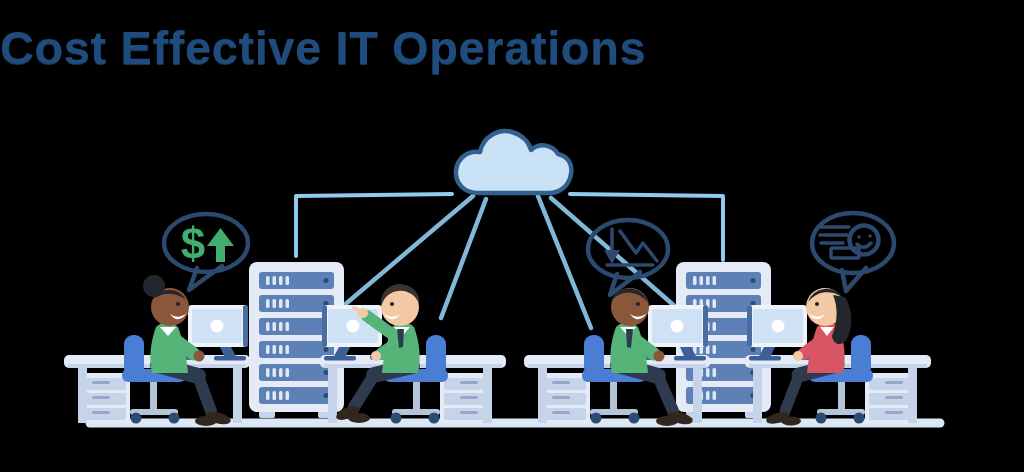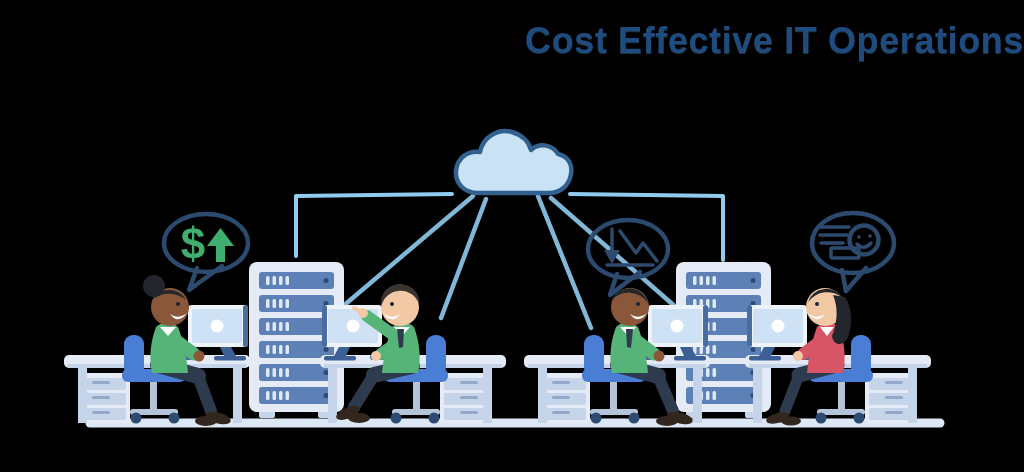--- a/index.html
+++ b/index.html
@@ -5,22 +5,22 @@
   html,body{margin:0;padding:0;}
   body{
     width:1024px;height:472px;
     background:var(--background,#000);
     font-family:"Liberation Sans", sans-serif;
     position:relative;overflow:hidden;
   }
   .stage{position:absolute;inset:0;width:1024px;height:472px;}
   .title{
     position:absolute;top:20px;left:0;right:0;
-    text-align:right;
-    font-size:36px;font-weight:800;letter-spacing:.6px;
+    text-align:left;
+    font-size:47px;font-weight:800;letter-spacing:.6px;
     color:var(--title_text,#1f4c7e);
     text-shadow:0 1px 0 rgba(90,140,190,.35);
   }
   svg{position:absolute;inset:0;}
   
   .cloud{fill:var(--cloud_fill,#c9e2f6);stroke:var(--cloud_stroke,#33618f);stroke-width:4.5;stroke-linejoin:round;}
   .conn{stroke:var(--connector_blue,#8fccf0);stroke-width:4;fill:none;stroke-linecap:round;stroke-linejoin:round;}
   .ray{stroke:var(--connector_blue,#8fccf0);stroke-width:4.5;stroke-linecap:round;opacity:.9;}
   .bub{stroke:var(--bubble_outline,#2c4a6e);stroke-width:4.5;fill:none;stroke-linecap:round;stroke-linejoin:round;}
   .bub-thin{stroke:var(--bubble_outline,#2c4a6e);stroke-width:3.5;fill:none;stroke-linecap:round;stroke-linejoin:round;}

